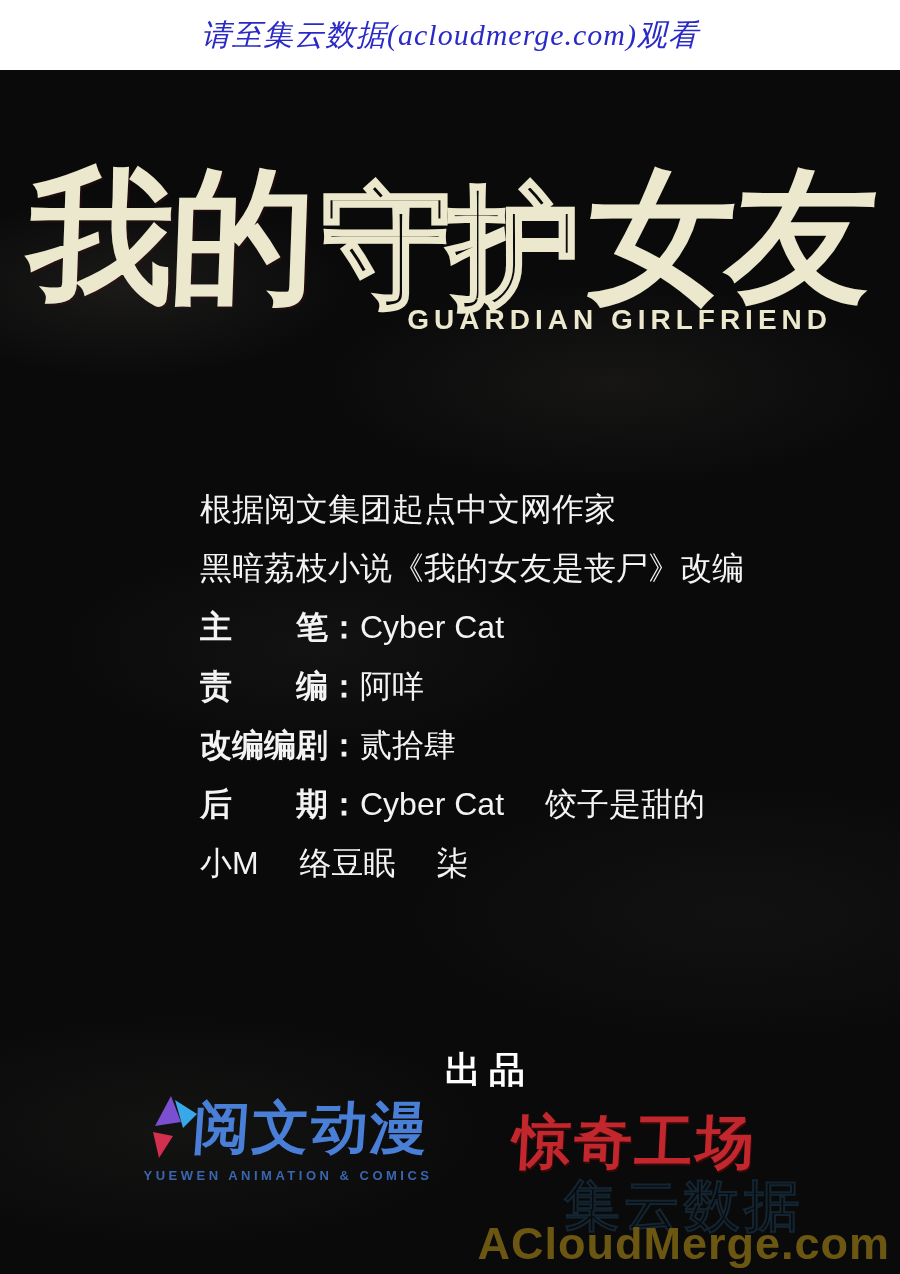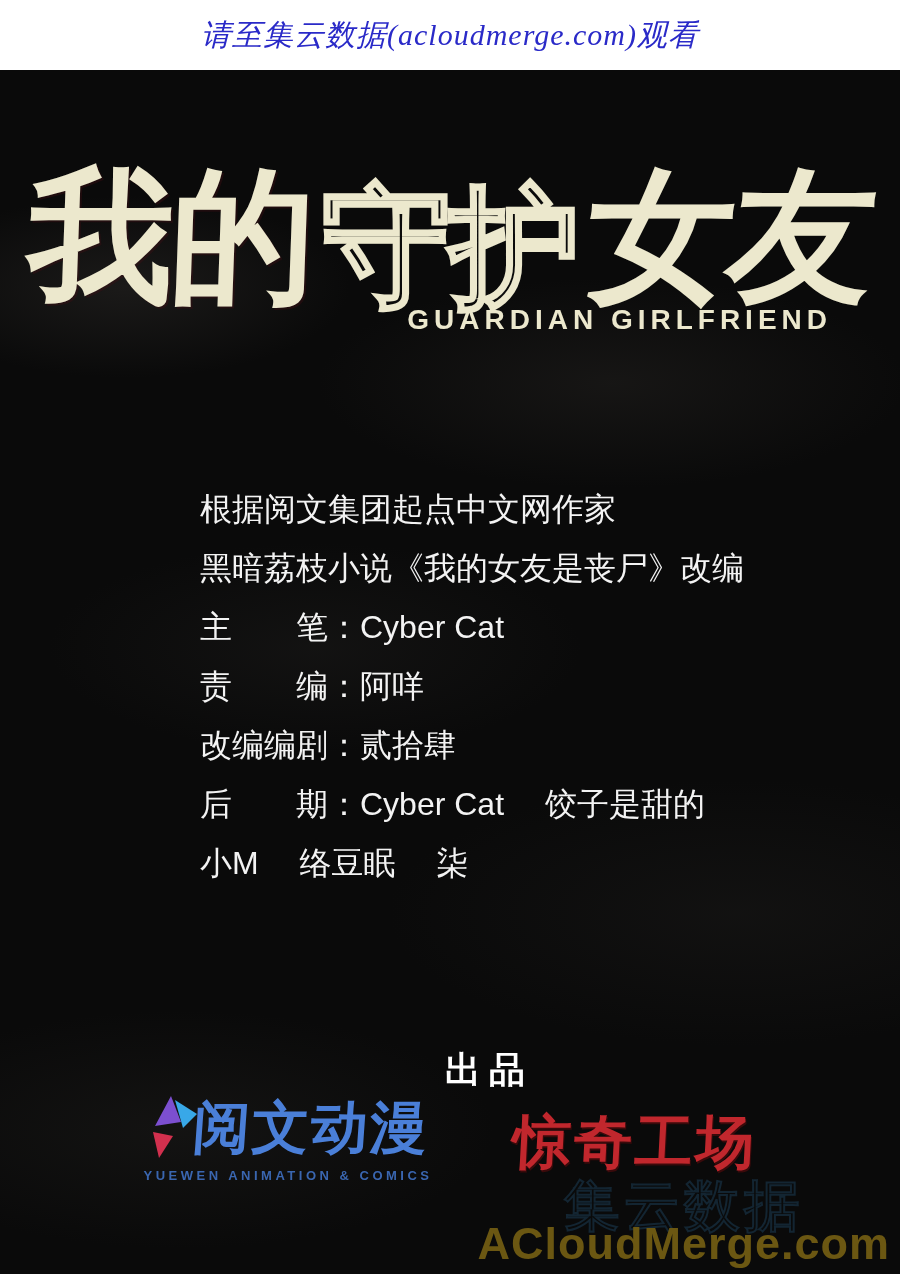--- a/index.html
+++ b/index.html
@@ -100,21 +100,21 @@
   .credits {
     position: absolute;
     top: 480px;
     left: 200px;
     color: #f3f3f3;
     font-size: 32px;
     line-height: 59px;
     z-index: 2;
     white-space: nowrap;
   }
-  .credit-row .lbl { white-space: pre; }
+  .credit-row .lbl { white-space: pre; font-weight: bold; }
   .credit-row .val { white-space: pre; }
   .continuation { white-space: pre; }
 
   
   .chupin {
     position: absolute;
     top: 1046px;
     left: 0;
     width: 100%;
     text-align: center;

